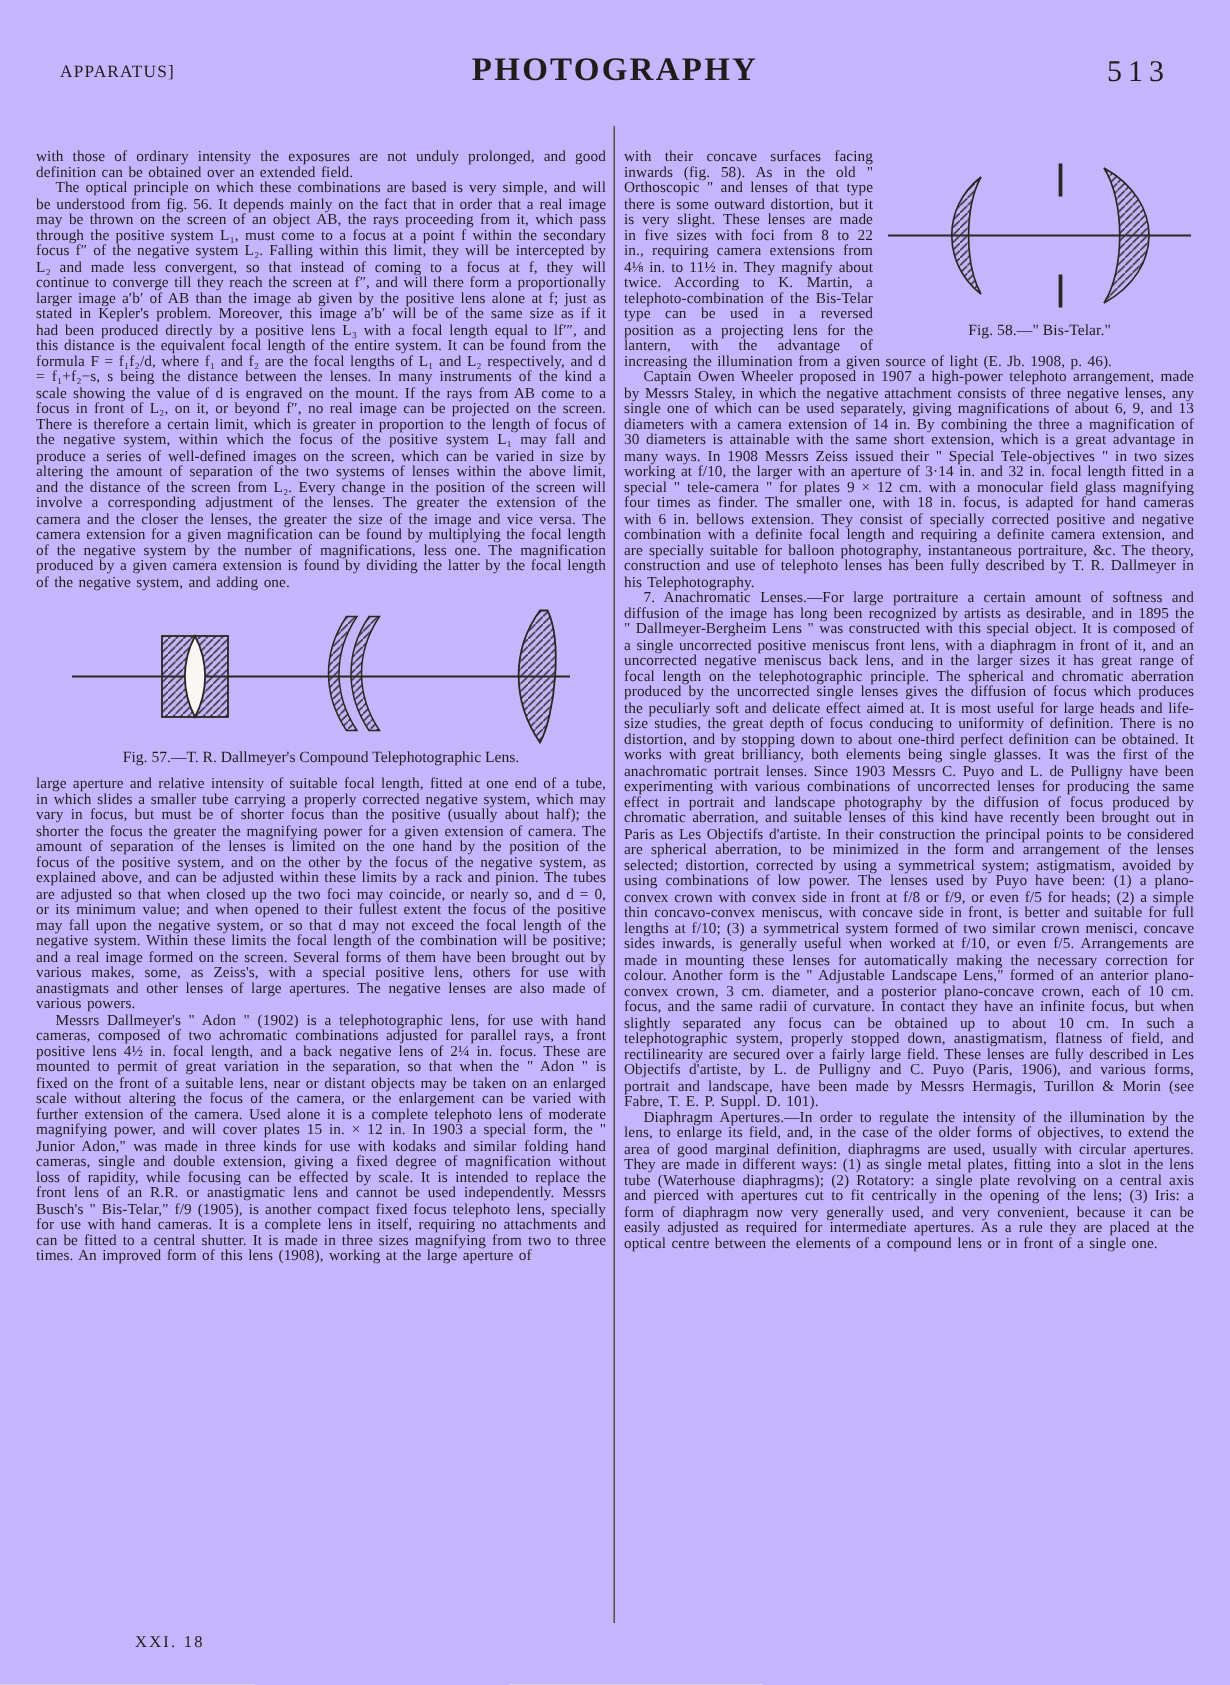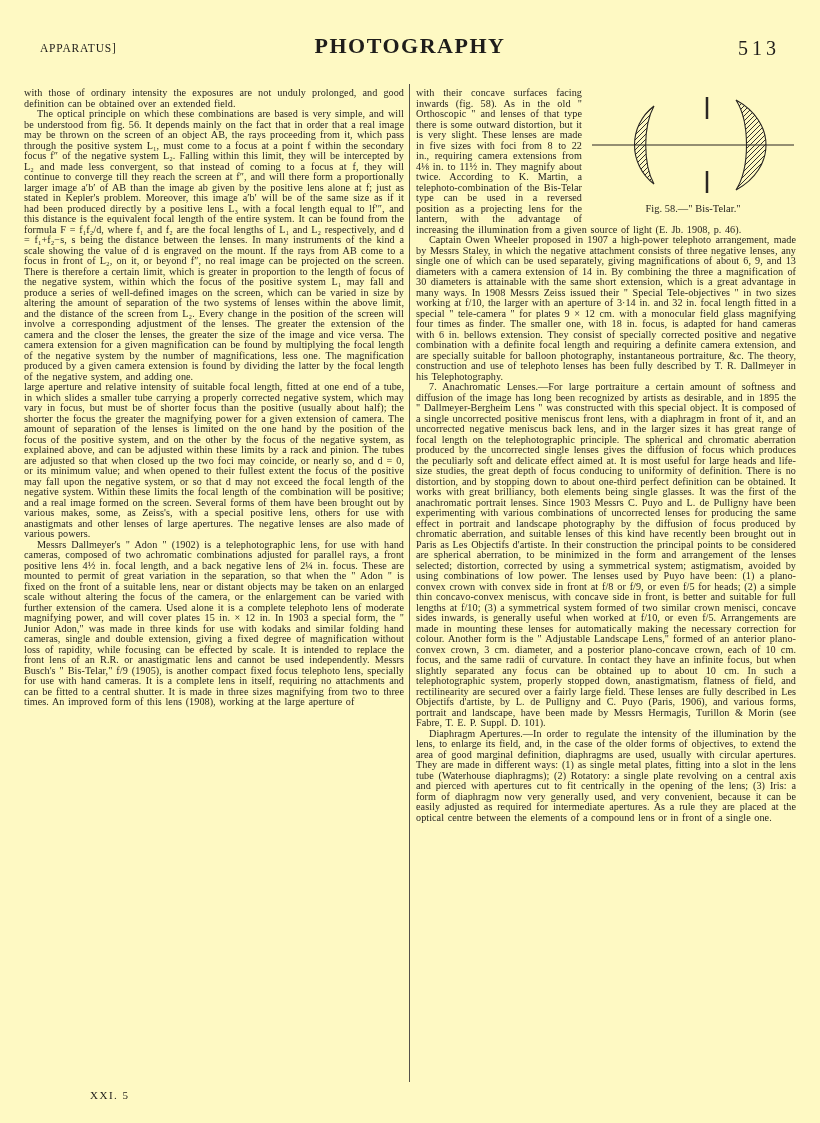--- a/index.html
+++ b/index.html
@@ -1,28 +1,28 @@
 <!DOCTYPE html>
 <html><head>
 <meta charset="utf-8">
 <style>
   html,body{margin:0;padding:0;background:#e9e7e2;}
   .page{
     position:relative;width:820px;height:1123px;margin:0 auto;
-    background:#fef9c3;color:#1f1d1a;overflow:hidden;
+    background:#c4b5fd;color:#1f1d1a;overflow:hidden;
     font-family:"Liberation Serif","DejaVu Serif",serif;
   }
   
   .header{position:absolute;top:33px;left:26px;right:26px;height:30px;}
   .hdr-left{position:absolute;left:14px;top:9px;font-size:11.5px;letter-spacing:.8px;}
   .hdr-center{position:absolute;left:50%;top:0;transform:translateX(-50%);
     font-size:22px;font-weight:bold;letter-spacing:1.5px;}
   .hdr-right{position:absolute;right:14px;top:4px;font-size:20px;letter-spacing:4px;}
   
-  .columns{position:absolute;top:88px;left:24px;width:772px;height:1002px;
+  .columns{position:absolute;top:100px;left:24px;width:772px;height:1002px;
     display:flex;overflow:hidden;}
   .col{width:380px;height:100%;overflow:hidden;}
   .col-left{margin-right:12px;}
   .divider{position:absolute;top:84px;left:409px;width:1px;height:998px;background:#55514a;}
   .para{margin:0;text-align:justify;font-size:10.2px;line-height:10.5px;
     word-spacing:1px;letter-spacing:0.05px;}
   .indent{text-indent:13px;}
   
   .figure{text-align:center;}
   .fig57{margin:7px auto 6px;width:344px;}
@@ -46,20 +46,42 @@
   </div>
 
   <div class="divider"></div>
 
   <div class="columns">
 
     <div class="col col-left">
       <div class="para">with those of ordinary intensity the exposures are not unduly prolonged, and good definition can be obtained over an extended field.</div>
       <div class="para indent">The optical principle on which these combinations are based is very simple, and will be understood from fig. 56. It depends mainly on the fact that in order that a real image may be thrown on the screen of an object AB, the rays proceeding from it, which pass through the positive system L₁, must come to a focus at a point f within the secondary focus f″ of the negative system L₂. Falling within this limit, they will be intercepted by L₂ and made less convergent, so that instead of coming to a focus at f, they will continue to converge till they reach the screen at f″, and will there form a proportionally larger image a′b′ of AB than the image ab given by the positive lens alone at f; just as stated in Kepler's problem. Moreover, this image a′b′ will be of the same size as if it had been produced directly by a positive lens L₃ with a focal length equal to lf′″, and this distance is the equivalent focal length of the entire system. It can be found from the formula F = f₁f₂/d, where f₁ and f₂ are the focal lengths of L₁ and L₂ respectively, and d = f₁+f₂−s, s being the distance between the lenses. In many instruments of the kind a scale showing the value of d is engraved on the mount. If the rays from AB come to a focus in front of L₂, on it, or beyond f″, no real image can be projected on the screen. There is therefore a certain limit, which is greater in proportion to the length of focus of the negative system, within which the focus of the positive system L₁ may fall and produce a series of well-defined images on the screen, which can be varied in size by altering the amount of separation of the two systems of lenses within the above limit, and the distance of the screen from L₂. Every change in the position of the screen will involve a corresponding adjustment of the lenses. The greater the extension of the camera and the closer the lenses, the greater the size of the image and vice versa. The camera extension for a given magnification can be found by multiplying the focal length of the negative system by the number of magnifications, less one. The magnification produced by a given camera extension is found by dividing the latter by the focal length of the negative system, and adding one.</div>
 
+      <div class="figure fig57">
+        <svg width="344" height="96" viewBox="0 0 344 96">
+          <defs>
+            <pattern id="h57" patternUnits="userSpaceOnUse" width="5" height="5">
+              <path d="M0,5 L5,0" stroke="#33302b" stroke-width="1"></path>
+            </pattern>
+          </defs>
+          <line x1="6" y1="50" x2="338" y2="50" stroke="#2a2723" stroke-width="1.2"></line>
+          <g>
+            <rect x="66" y="23" width="44" height="54" fill="url(#h57)" stroke="#2a2723" stroke-width="1.2"></rect>
+            <path d="M88,23 C97,40 97,60 88,77 C79,60 79,40 88,23 Z" fill="#f8f7f3" stroke="#2a2723" stroke-width="1.2"></path>
+          </g>
+          <g>
+            <path d="M196,10 C180,34 180,62 196,86 L189,86 C173,62 173,34 189,10 Z" fill="url(#h57)" stroke="#2a2723" stroke-width="1"></path>
+            <path d="M211,10 C195,34 195,62 211,86 L204,86 C188,62 188,34 204,10 Z" fill="url(#h57)" stroke="#2a2723" stroke-width="1"></path>
+          </g>
+          <g>
+            <path d="M318,6 C299,32 299,66 318,94 C328,76 333,26 323,6 Z" fill="url(#h57)" stroke="#2a2723" stroke-width="1.2"></path>
+          </g>
+        </svg>
+        <div class="figcap">Fig. 57.—T. R. Dallmeyer's Compound Telephotographic Lens.</div>
+      </div>
 
       <div class="para">large aperture and relative intensity of suitable focal length, fitted at one end of a tube, in which slides a smaller tube carrying a properly corrected negative system, which may vary in focus, but must be of shorter focus than the positive (usually about half); the shorter the focus the greater the magnifying power for a given extension of camera. The amount of separation of the lenses is limited on the one hand by the position of the focus of the positive system, and on the other by the focus of the negative system, as explained above, and can be adjusted within these limits by a rack and pinion. The tubes are adjusted so that when closed up the two foci may coincide, or nearly so, and d = 0, or its minimum value; and when opened to their fullest extent the focus of the positive may fall upon the negative system, or so that d may not exceed the focal length of the negative system. Within these limits the focal length of the combination will be positive; and a real image formed on the screen. Several forms of them have been brought out by various makes, some, as Zeiss's, with a special positive lens, others for use with anastigmats and other lenses of large apertures. The negative lenses are also made of various powers.</div>
       <div class="para indent">Messrs Dallmeyer's " Adon " (1902) is a telephotographic lens, for use with hand cameras, composed of two achromatic combinations adjusted for parallel rays, a front positive lens 4½ in. focal length, and a back negative lens of 2¼ in. focus. These are mounted to permit of great variation in the separation, so that when the " Adon " is fixed on the front of a suitable lens, near or distant objects may be taken on an enlarged scale without altering the focus of the camera, or the enlargement can be varied with further extension of the camera. Used alone it is a complete telephoto lens of moderate magnifying power, and will cover plates 15 in. × 12 in. In 1903 a special form, the " Junior Adon," was made in three kinds for use with kodaks and similar folding hand cameras, single and double extension, giving a fixed degree of magnification without loss of rapidity, while focusing can be effected by scale. It is intended to replace the front lens of an R.R. or anastigmatic lens and cannot be used independently. Messrs Busch's " Bis-Telar," f/9 (1905), is another compact fixed focus telephoto lens, specially for use with hand cameras. It is a complete lens in itself, requiring no attachments and can be fitted to a central shutter. It is made in three sizes magnifying from two to three times. An improved form of this lens (1908), working at the large aperture of</div>
     </div>
 
     <div class="col col-right">
       <div class="para">
         <div class="figure fig58">
           <svg width="206" height="110" viewBox="0 0 206 110">
             <defs>
@@ -77,16 +99,16 @@
         </div>
         <span>with their concave surfaces facing inwards (fig. 58). As in the old " Orthoscopic " and lenses of that type there is some outward distortion, but it is very slight. These lenses are made in five sizes with foci from 8 to 22 in., requiring camera extensions from 4⅛ in. to 11½ in. They magnify about twice. According to K. Martin, a telephoto-combination of the Bis-Telar type can be used in a reversed position as a projecting lens for the lantern, with the advantage of increasing the illumination from a given source of light (E. Jb. 1908, p. 46).</span>
       </div>
       <div class="para indent">Captain Owen Wheeler proposed in 1907 a high-power telephoto arrangement, made by Messrs Staley, in which the negative attachment consists of three negative lenses, any single one of which can be used separately, giving magnifications of about 6, 9, and 13 diameters with a camera extension of 14 in. By combining the three a magnification of 30 diameters is attainable with the same short extension, which is a great advantage in many ways. In 1908 Messrs Zeiss issued their " Special Tele-objectives " in two sizes working at f/10, the larger with an aperture of 3·14 in. and 32 in. focal length fitted in a special " tele-camera " for plates 9 × 12 cm. with a monocular field glass magnifying four times as finder. The smaller one, with 18 in. focus, is adapted for hand cameras with 6 in. bellows extension. They consist of specially corrected positive and negative combination with a definite focal length and requiring a definite camera extension, and are specially suitable for balloon photography, instantaneous portraiture, &amp;c. The theory, construction and use of telephoto lenses has been fully described by T. R. Dallmeyer in his Telephotography.</div>
       <div class="para indent">7. Anachromatic Lenses.—For large portraiture a certain amount of softness and diffusion of the image has long been recognized by artists as desirable, and in 1895 the " Dallmeyer-Bergheim Lens " was constructed with this special object. It is composed of a single uncorrected positive meniscus front lens, with a diaphragm in front of it, and an uncorrected negative meniscus back lens, and in the larger sizes it has great range of focal length on the telephotographic principle. The spherical and chromatic aberration produced by the uncorrected single lenses gives the diffusion of focus which produces the peculiarly soft and delicate effect aimed at. It is most useful for large heads and life-size studies, the great depth of focus conducing to uniformity of definition. There is no distortion, and by stopping down to about one-third perfect definition can be obtained. It works with great brilliancy, both elements being single glasses. It was the first of the anachromatic portrait lenses. Since 1903 Messrs C. Puyo and L. de Pulligny have been experimenting with various combinations of uncorrected lenses for producing the same effect in portrait and landscape photography by the diffusion of focus produced by chromatic aberration, and suitable lenses of this kind have recently been brought out in Paris as Les Objectifs d'artiste. In their construction the principal points to be considered are spherical aberration, to be minimized in the form and arrangement of the lenses selected; distortion, corrected by using a symmetrical system; astigmatism, avoided by using combinations of low power. The lenses used by Puyo have been: (1) a plano-convex crown with convex side in front at f/8 or f/9, or even f/5 for heads; (2) a simple thin concavo-convex meniscus, with concave side in front, is better and suitable for full lengths at f/10; (3) a symmetrical system formed of two similar crown menisci, concave sides inwards, is generally useful when worked at f/10, or even f/5. Arrangements are made in mounting these lenses for automatically making the necessary correction for colour. Another form is the " Adjustable Landscape Lens," formed of an anterior plano-convex crown, 3 cm. diameter, and a posterior plano-concave crown, each of 10 cm. focus, and the same radii of curvature. In contact they have an infinite focus, but when slightly separated any focus can be obtained up to about 10 cm. In such a telephotographic system, properly stopped down, anastigmatism, flatness of field, and rectilinearity are secured over a fairly large field. These lenses are fully described in Les Objectifs d'artiste, by L. de Pulligny and C. Puyo (Paris, 1906), and various forms, portrait and landscape, have been made by Messrs Hermagis, Turillon &amp; Morin (see Fabre, T. E. P. Suppl. D. 101).</div>
       <div class="para indent">Diaphragm Apertures.—In order to regulate the intensity of the illumination by the lens, to enlarge its field, and, in the case of the older forms of objectives, to extend the area of good marginal definition, diaphragms are used, usually with circular apertures. They are made in different ways: (1) as single metal plates, fitting into a slot in the lens tube (Waterhouse diaphragms); (2) Rotatory: a single plate revolving on a central axis and pierced with apertures cut to fit centrically in the opening of the lens; (3) Iris: a form of diaphragm now very generally used, and very convenient, because it can be easily adjusted as required for intermediate apertures. As a rule they are placed at the optical centre between the elements of a compound lens or in front of a single one.</div>
     </div>
 
   </div>
 
-  <div class="footer-left">XXI. 5</div>
+  <div class="footer-left">XXI. 18</div>
   <div class="footer-right">II</div>
 
 </div>
 
 </body></html>

